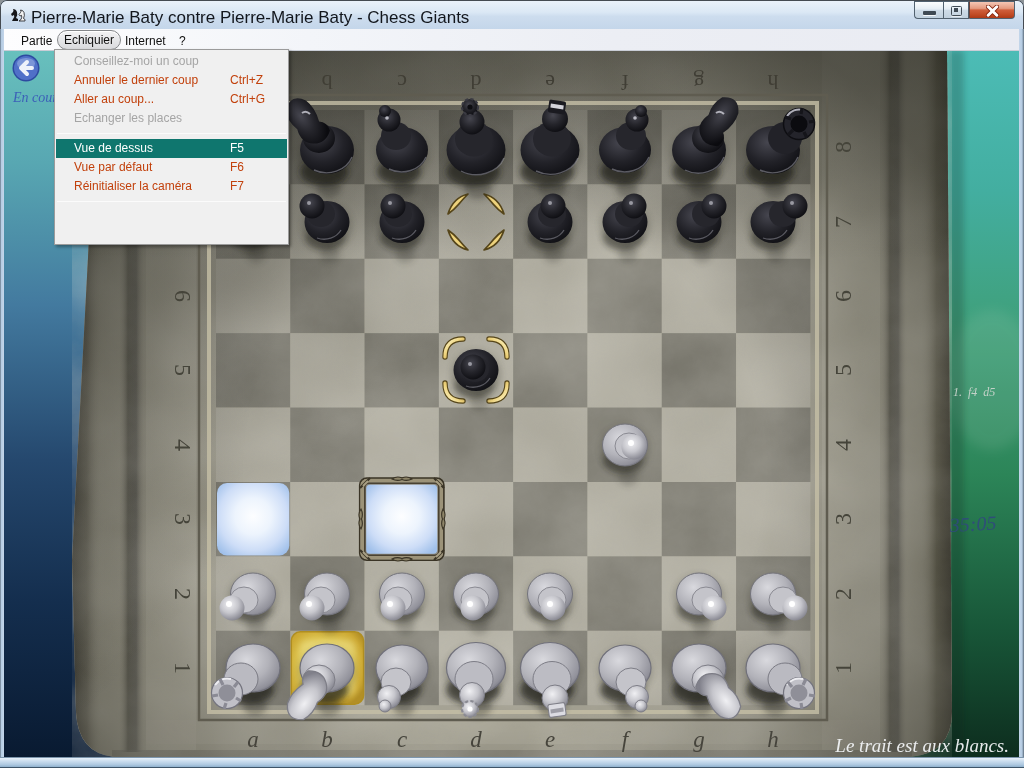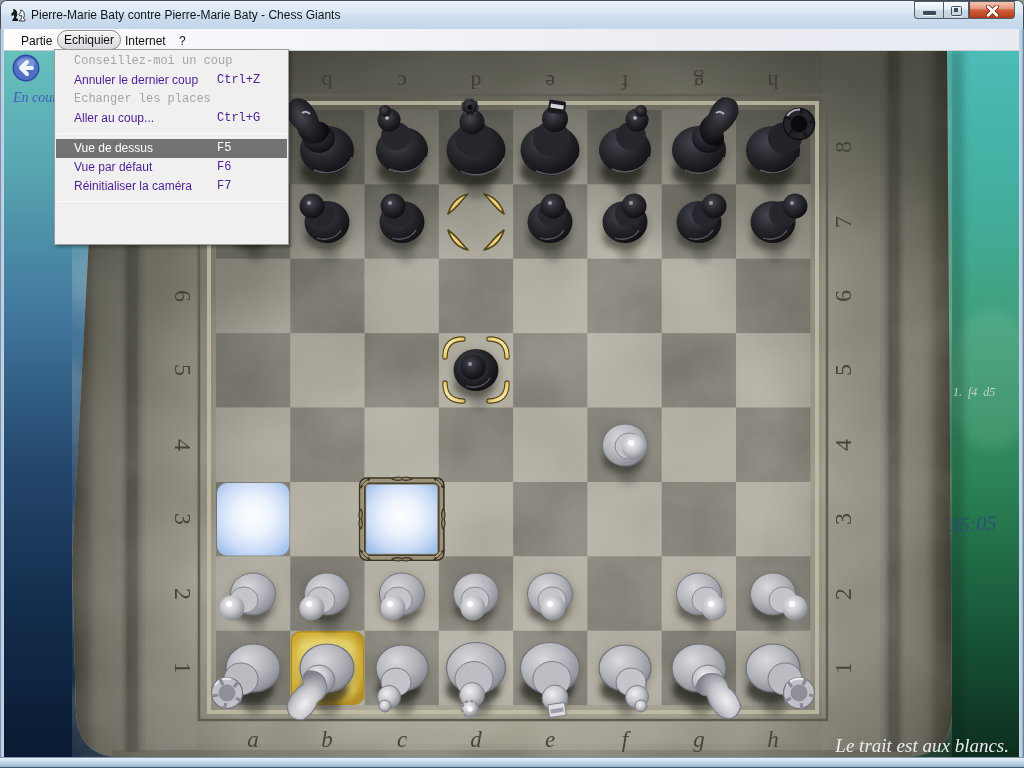--- a/index.html
+++ b/index.html
@@ -3,45 +3,45 @@
 * { margin:0; padding:0; box-sizing:border-box; }
 html,body { width:1024px; height:768px; overflow:hidden; background:#8e9498;
   font-family:"Liberation Sans", sans-serif; }
 #win { position:absolute; left:0; top:0; width:1024px; height:768px;
   border-radius:7px 7px 0 0; background:#b9cfe8; overflow:hidden;
   box-shadow: inset 0 0 0 1px #454b52; }
 #titlebar { position:absolute; left:1px; top:1px; width:1022px; height:28px;
   border-radius:6px 6px 0 0;
   background:linear-gradient(#eaf2fa 0%, #dbe8f5 40%, #cdddee 55%, #c4d6ea 100%); }
 #ticon { position:absolute; left:9px; top:6px; width:17px; height:16px; }
-#ttext { position:absolute; left:30px; top:7px; font-size:12px; color:#12161c; }
+#ttext { position:absolute; left:30px; top:7px; font-size:17px; color:#12161c; }
 .wbtn { position:absolute; top:1px; height:18px; border:1px solid #51616f; }
 #bmin { left:914px; width:29px; border-radius:0 0 0 4px; border-right:none;
   background:linear-gradient(#fbfdfe 0%, #e5edf4 45%, #cfdce8 50%, #c0d0de 100%); }
 #bmax { left:943px; width:26px;
   background:linear-gradient(#fbfdfe 0%, #e5edf4 45%, #cfdce8 50%, #c0d0de 100%); }
 #bclose { left:969px; width:46px; border-radius:0 0 4px 0; border-left-color:#6e4238;
   background:linear-gradient(#f4c6b4 0%, #e39a80 40%, #cf5f3c 50%, #c04a24 80%, #ad3a17 100%); }
 #bmin i { position:absolute; left:8px; top:9px; width:13px; height:3.5px; background:#3f4a54; border-radius:1px; box-shadow:0 1px 0 rgba(255,255,255,.8); }
 #bmax i { position:absolute; left:7px; top:3.5px; width:11px; height:10px; border:1.8px solid #414c56; border-radius:1.5px; box-shadow:0 1px 0 rgba(255,255,255,.6); }
 #bmax i:after { content:""; position:absolute; left:1.5px; top:1.5px; width:4.5px; height:3.5px; background:#414c56; }
 #bclose svg { position:absolute; left:16px; top:3px; }
 #menubar { position:absolute; left:4px; top:29px; width:1015px; height:22px;
   background:linear-gradient(90deg, #fdfdfe 0%, #f3f5f9 30%, #eceef4 60%, #e9ebf2 100%);
   border-bottom:1px solid #c9cdd6; font-size:12px; color:#101010; }
 .mb { position:absolute; top:3px; padding:2px 7px; }
 #mbE { left:53px; top:1px; border:1px solid #85878a; border-radius:10px; padding:2px 6px;
   background:linear-gradient(#f3f3f4, #d9dadd); box-shadow:inset 0 1px 0 #fff; }
 #menu { position:absolute; left:54px; top:49px; width:235px; height:196px;
   background:#f0f0f0; border:1px solid #9b9b9b; padding:2px 1px;
   box-shadow:2px 2px 3px rgba(0,0,0,0.35); font-size:12px; }
-.mi { position:relative; height:19px; line-height:19px; color:#4c1d95; padding-left:18px; }
-.mi .sc { position:absolute; left:161px;font-family:Liberation Mono, monospace; }
-.mi.dis { color:#a5a5a5;font-family:Liberation Mono, monospace; }
-.mi.hl { background:#737373; color:#fff; }
+.mi { position:relative; height:19px; line-height:19px; color:#c2410c; padding-left:18px; }
+.mi .sc { position:absolute; left:174px; }
+.mi.dis { color:#a5a5a5; }
+.mi.hl { background:#0f766e; color:#fff; }
 .msep { height:1px; background:#d6d6d6; border-bottom:1px solid #fbfbfb; margin:5px 1px; }
 #bborder { position:absolute; left:0; top:757px; width:1024px; height:11px;
   background:linear-gradient(#e8f1fa 0%, #cfe0f0 30%, #adc8e0 75%, #8fb0cc 100%);
   border-top:1px solid #7d96ad; border-bottom:1px solid #3e5468; }
 #lborder { position:absolute; left:0; top:29px; width:4px; height:739px;
   background:linear-gradient(90deg,#5a6a7a 0%, #b4cbe2 30%, #c4d6ea 100%); }
 #rborder { position:absolute; left:1019px; top:29px; width:5px; height:739px;
   background:linear-gradient(90deg,#c4d6ea 0%, #b4cbe2 60%, #5a6a7a 100%); }
 </style></head>
 <body>
@@ -636,22 +636,22 @@
     </div>
   <div id="menubar">
     <span class="mb" style="left:10px">Partie</span>
     <span class="mb" id="mbE">Echiquier</span>
     <span class="mb" style="left:114px">Internet</span>
     <span class="mb" style="left:168px">?</span>
   </div>
   <div id="menu">
       <div class="mi dis"><span>Conseillez-moi un coup</span></div>
       <div class="mi"><span>Annuler le dernier coup</span><span class="sc">Ctrl+Z</span></div>
+      <div class="mi"><span>Aller au coup...</span><span class="sc">Ctrl+G</span></div>
       <div class="mi dis"><span>Echanger les places</span></div>
-      <div class="mi"><span>Aller au coup...</span><span class="sc">Ctrl+G</span></div>
       <div class="msep"></div>
       <div class="mi hl"><span>Vue de dessus</span><span class="sc">F5</span></div>
       <div class="mi"><span>Vue par défaut</span><span class="sc">F6</span></div>
       <div class="mi"><span>Réinitialiser la caméra</span><span class="sc">F7</span></div>
       <div class="msep"></div>
     </div>
   <div id="lborder"></div>
   <div id="rborder"></div>
   <div id="bborder"></div>
 </div>

